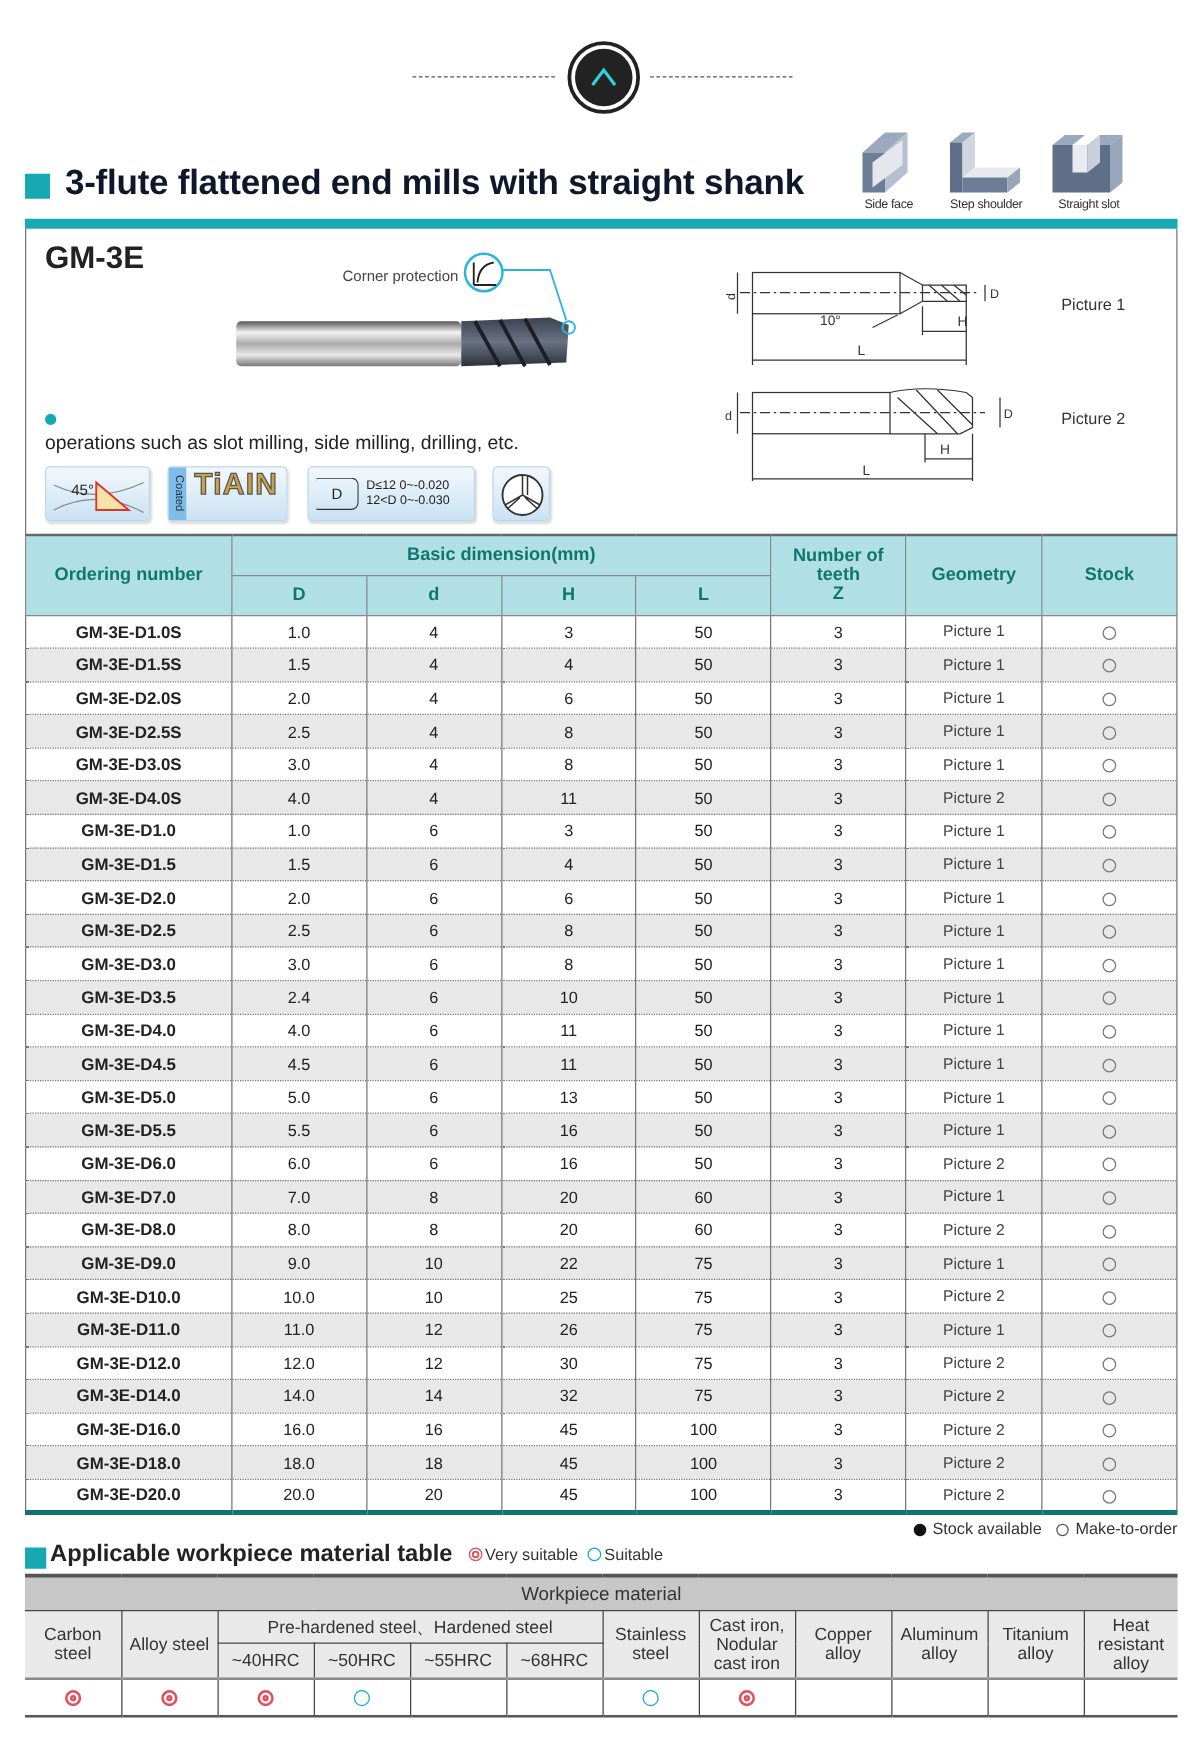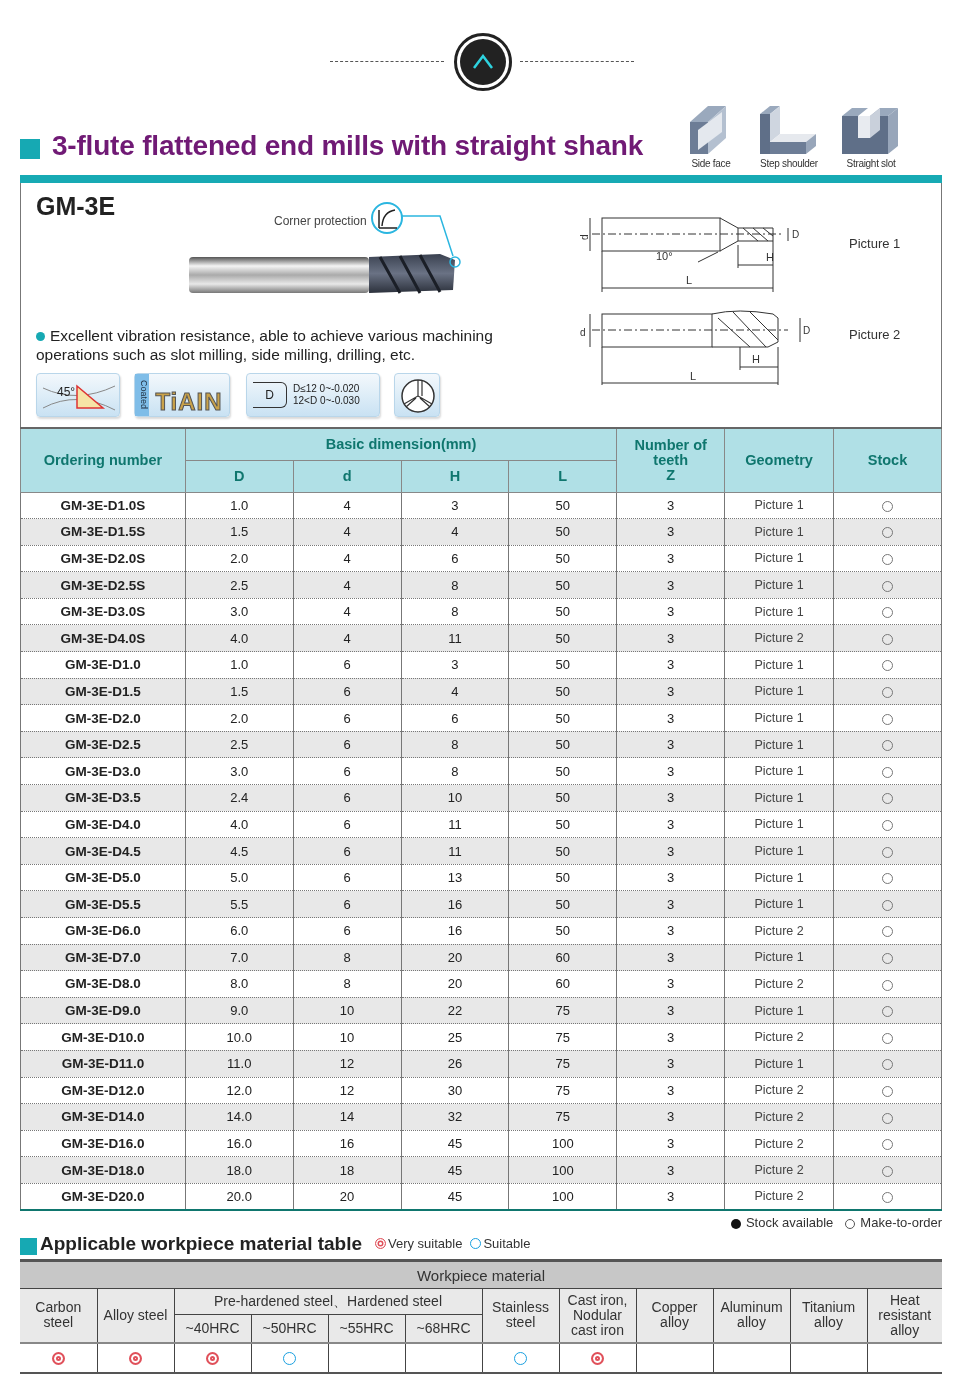--- a/index.html
+++ b/index.html
@@ -6,41 +6,41 @@
   body { width: 960px; height: 1398px; background: #fff; font-family: "Liberation Sans", sans-serif; color: #222; position: relative; overflow: hidden; }
   .abs { position: absolute; }
 
   
   .dash { position: absolute; top: 61px; height: 0; border-top: 1px dashed #555; }
   .up-btn { position: absolute; left: 454px; top: 33px; width: 58px; height: 58px; border-radius: 50%; border: 3px solid #222; background: #fff; display:flex; align-items:center; justify-content:center; cursor: pointer; }
   .up-btn .inner { width: 46px; height: 46px; border-radius: 50%; background: #222; display:flex; align-items:center; justify-content:center; }
 
   
   .sq { position: absolute; width: 20px; height: 20px; background: #16a9b3; }
-  .title { position: absolute; left: 52px; top: 130px; font-size: 28px; font-weight: bold; color: #701a75; letter-spacing: -0.2px; }
+  .title { position: absolute; left: 52px; top: 130px; font-size: 28px; font-weight: bold; color: #0f172a; letter-spacing: -0.2px; }
   .ops { position: absolute; top: 104px; display: flex; flex-direction: column; align-items: center; }
   .ops .cap { font-size: 10px; color: #333; margin-top: 2px; letter-spacing: -0.3px; }
   .teal-bar { position: absolute; left: 20px; top: 175px; width: 922px; height: 8px; background: #17aab4; }
 
   .prod-box { position: absolute; left: 20px; top: 183px; width: 922px; height: 244px; border-left: 1px solid #777; border-right: 1px solid #777; }
   .model { position: absolute; left: 36px; top: 192px; font-size: 25px; font-weight: bold; color: #222; }
   .corner-lbl { position: absolute; left: 274px; top: 214px; font-size: 12px; color: #444; }
   .desc { position: absolute; left: 36px; top: 326px; font-size: 15.5px; line-height: 19px; color: #222; width: 500px; }
   .desc .dot { display:inline-block; width: 9px; height: 9px; border-radius: 50%; background: #16a9b3; margin-right: 5px; }
   .badge { position: absolute; top: 373px; height: 44px; border-radius: 4px; background: linear-gradient(#f3f8fc, #c9e2f3); border: 1px solid #b9d6ea; box-shadow: 1px 2px 2px rgba(0,0,0,0.15); }
   .pic-lbl { position: absolute; font-size: 13px; color: #333; }
 
   
   table { border-collapse: collapse; }
   .main-tbl { position: absolute; left: 20px; top: 427px; width: 922px; font-size: 14px; }
   .main-tbl th { background: #b0e0e6; font-weight: bold; color: #0f766e; border: 1px solid #888; font-size: 14.5px; }
   .main-tbl thead tr:first-child th { border-top: 2px solid #666; }
   .main-tbl td { text-align: center; height: 26.6px; border-left: 1px solid #777; border-right: 1px solid #777; border-bottom: 1px dotted #777; font-size: 13px; color: #222; }
   .main-tbl tbody tr:nth-child(even) td { background: #e8e8e8; }
-  .main-tbl tbody tr:last-child td { border-bottom: 2px solid #0f766e; }
+  .main-tbl tbody tr:last-child td { border-bottom: 4px solid #0f766e; }
   .main-tbl td.ord { font-weight: bold; font-size: 13.5px; }
   .main-tbl td.geo { color: #444; font-size: 12.5px; }
   .circ { display:inline-block; width: 11px; height: 11px; border: 1px solid #777; border-radius: 50%; vertical-align: middle; }
 
   .legend { position: absolute; top: 1215px; right: 18px; font-size: 13px; color: #333; display:flex; gap: 12px; align-items:center; }
   .legend .fill { display:inline-block; width: 10px; height: 10px; border-radius:50%; background:#111; margin-right: 5px; vertical-align: middle; }
   .legend .empty { display:inline-block; width: 10px; height: 10px; border-radius:50%; border:1px solid #555; margin-right: 5px; vertical-align: middle; }
 
   .sec2 { position: absolute; left: 40px; top: 1233px; font-size: 19px; font-weight: bold; color: #222; }
   .suit-lg { position: absolute; left: 375px; top: 1236px; font-size: 13px; color: #333; display: flex; align-items: center; gap: 2px; }
@@ -167,32 +167,32 @@
   <text x="214" y="38" font-size="10" fill="#333" font-family="Liberation Sans, sans-serif">D</text>
   <text x="112" y="180" font-size="11" fill="#333" font-family="Liberation Sans, sans-serif">L</text>
   <text x="174" y="163" font-size="11" fill="#333" font-family="Liberation Sans, sans-serif">H</text>
   <text x="225" y="134" font-size="10" fill="#333" font-family="Liberation Sans, sans-serif">D</text>
   <text x="2" y="136" font-size="10" fill="#333" font-family="Liberation Sans, sans-serif">d</text>
 </svg>
 <div class="pic-lbl" style="left:849px;top:236px;">Picture 1</div>
 <div class="pic-lbl" style="left:849px;top:327px;">Picture 2</div>
 
 <div class="desc">
-  <div><span class="dot"></span><span>Excellent vibration resistance, able to achieve various machining</span></div>
+  <div><span class="dot"></span></div>
   <div>operations such as slot milling, side milling, drilling, etc.</div>
 </div>
 
 <div class="badge" style="left:36px;width:84px;">
   <svg width="84" height="44" viewBox="0 0 84 44">
     <path d="M6,14 Q40,30 78,12 M6,34 Q40,16 78,36" stroke="#888" fill="none"></path>
     <polygon points="40,12 66,34 40,34" fill="#f6e4a6" stroke="#d33" stroke-width="1.5"></polygon>
     <text x="20" y="22" font-size="12" fill="#222" font-family="Liberation Sans, sans-serif">45°</text>
   </svg>
 </div>
-<div class="badge" style="left:134px;width:96px;display:flex;align-items:flex-end;">
+<div class="badge" style="left:134px;width:96px;display:flex;align-items:flex-start;">
   <div style="width:14px;height:42px;background:#7fbde8;font-size:9px;writing-mode:vertical-rl;text-align:center;color:#234;">Coated</div>
   <div style="flex:1;text-align:center;font-size:24px;font-weight:bold;color:#c9a24a;-webkit-text-stroke:1px #555;letter-spacing:1px;">TiAIN</div>
 </div>
 <div class="badge" style="left:246px;width:134px;display:flex;align-items:center;padding-left:6px;">
   <div style="width:34px;height:26px;border:1.5px solid #333;border-left:none;border-radius:0 6px 6px 0;display:flex;align-items:center;justify-content:center;font-size:12px;">D</div>
   <div style="margin-left:6px;font-size:10px;line-height:12px;color:#222;">
     <div>D≤12  0~-0.020</div>
     <div>12&lt;D  0~-0.030</div>
   </div>
 </div>

